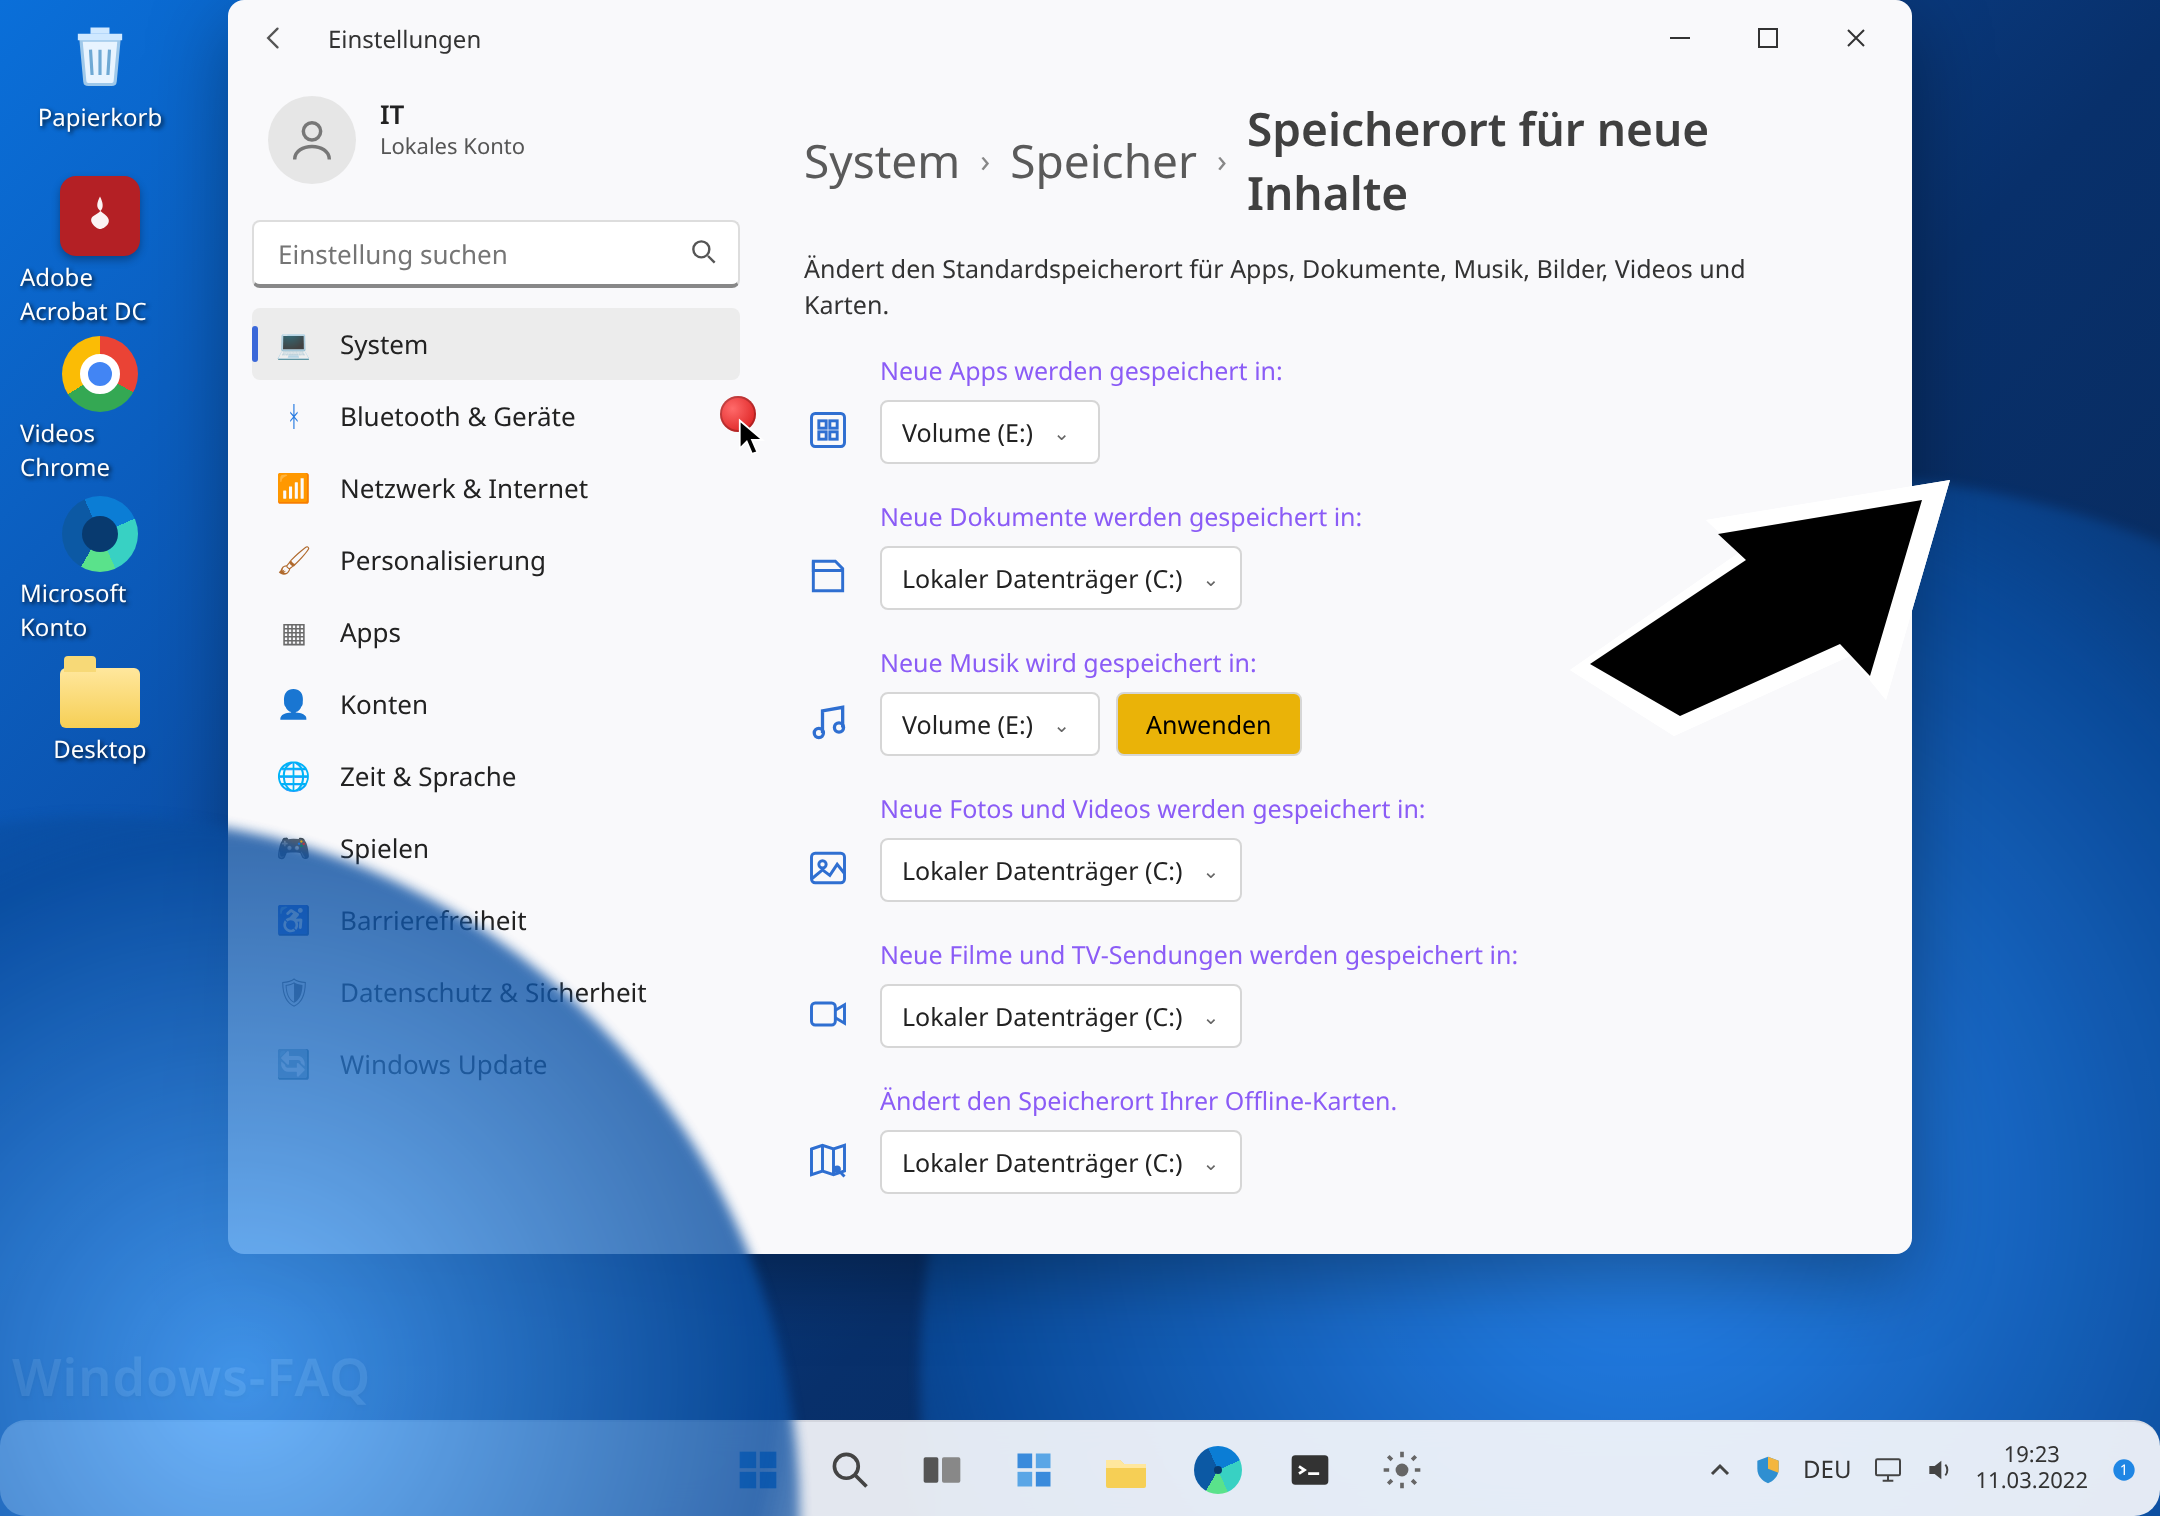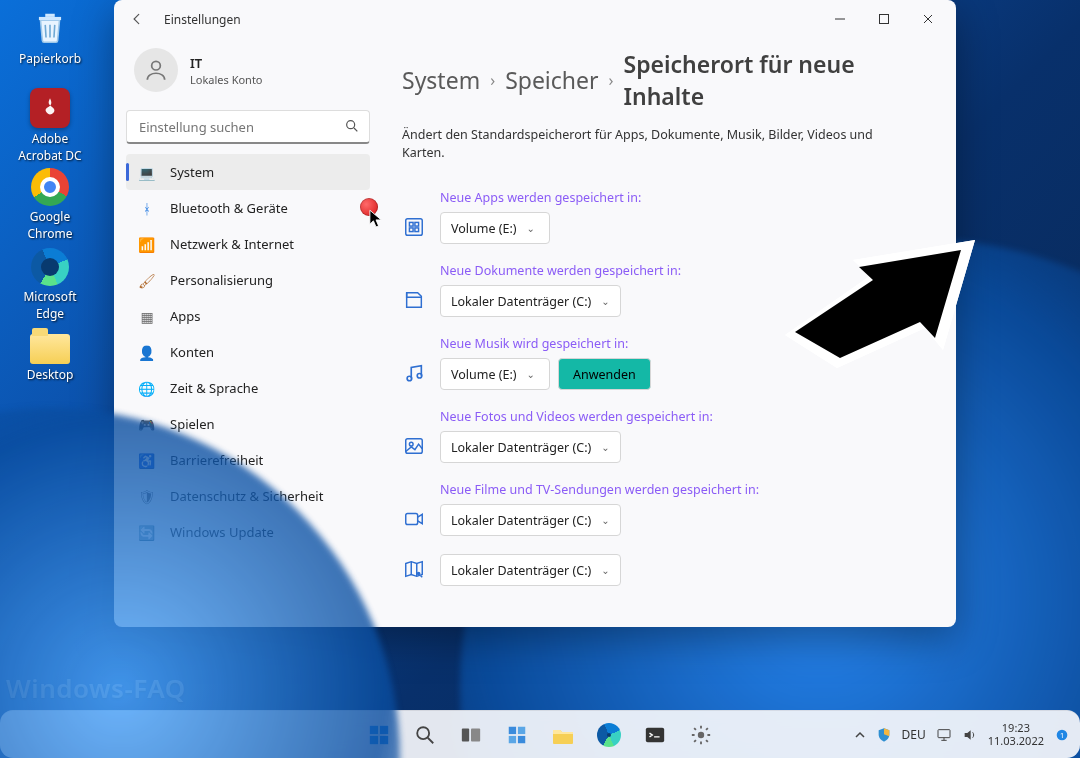--- a/index.html
+++ b/index.html
@@ -6,42 +6,42 @@
 html, body { margin: 0; padding: 0; width: 1080px; height: 758px; overflow: hidden; }
 body { background: linear-gradient(135deg, #0a6fd9 0%, #0c4fa8 30%, #08306b 60%, #0a2752 100%); position: relative; user-select: none; }
 
 
 .bloom::before, .bloom::after { content:""; position:absolute; border-radius:50%; filter: blur(3px); }
 .bloom::before { width:900px; height:900px; right:-280px; bottom:-380px; background: radial-gradient(circle at 40% 40%, #2a8fff 0%, #0a4d9f 45%, transparent 65%); opacity:.9; }
 .bloom::after  { width:700px; height:700px; left:-300px; bottom:-350px; background: radial-gradient(circle at 60% 40%, #4fa8ff 0%, #0a4d9f 45%, transparent 65%); opacity:.8; }
 
 
 .desktop-icon { position:absolute; left:10px; width:80px; display:flex; flex-direction:column; align-items:center; gap:2px; cursor:pointer; }
-.desktop-icon .label { font-size:12px; color:#fff; text-align:center; text-shadow: 1px 1px 2px rgba(0,0,0,.8); }
+.desktop-icon .label { font-size:12px; color:#fff; text-shadow: 1px 1px 2px rgba(0,0,0,.8); }
 .di-glyph { width:40px; height:40px; display:flex; align-items:center; justify-content:center; font-size:28px; }
 .di-bin { color:#e3f2fd; }
 .di-pdf { width:40px; height:40px; background:#b42025; border-radius:8px; color:#fff; font-size:18px; display:flex; align-items:center; justify-content:center; box-shadow:0 2px 4px rgba(0,0,0,.3); }
 .di-chrome { width:38px; height:38px; border-radius:50%; background: conic-gradient(#ea4335 0 33%, #34a853 33% 66%, #fbbc05 66% 100%); position:relative; }
 .di-chrome::after { content:""; position:absolute; inset:9px; background:#4285f4; border:4px solid #fff; border-radius:50%; }
 .di-edge { width:38px; height:38px; border-radius:50%; background: conic-gradient(from 210deg, #0c59a4 0 35%, #0b7dd5 35% 60%, #38d1c3 60% 85%, #5ae28b 85% 100%); position:relative; }
 .di-edge::after { content:""; position:absolute; inset:10px; border-radius:50%; background:#083a6f; }
 .di-folder { width:40px; height:30px; background:linear-gradient(#ffe79d,#f6cf55); border-radius:3px; position:relative; margin-top:6px; }
 .di-folder::before { content:""; position:absolute; top:-6px; left:2px; width:16px; height:8px; background:#f7d977; border-radius:2px 2px 0 0; }
 
 
 .window { position:absolute; left:114px; top:0; width:842px; height:627px; background:#f9f9fb; border-radius:8px; box-shadow: 0 12px 40px rgba(0,0,0,.35); overflow:hidden; display:flex; flex-direction:column; }
 .titlebar { height:38px; display:flex; align-items:center; padding:0 6px 0 16px; font-size:12px; color:#333; }
 .titlebar .tb-left { display:flex; align-items:center; gap:20px; }
 .titlebar .spacer { flex:1; }
 .win-btn { width:44px; height:32px; display:flex; align-items:center; justify-content:center; color:#444; cursor:pointer; }
 
 .content { flex:1; display:flex; min-height:0; }
 
 .sidebar { width:268px; padding:4px 12px 12px; display:flex; flex-direction:column; gap:4px; }
-.profile { display:flex; align-items:center; gap:12px; padding:6px 8px 14px; }
+.profile { display:flex; gap:12px; padding:6px 8px 14px; }
 .avatar { width:44px; height:44px; border-radius:50%; background:#e6e6e6; display:flex; align-items:center; justify-content:center; }
 .avatar svg { width:26px; height:26px; stroke:#777; fill:none; stroke-width:1.6; }
 .profile .name { font-size:13px; font-weight:600; color:#222; }
 .profile .sub  { font-size:11px; color:#555; }
 
 .search { position:relative; margin-bottom:6px; }
 .search input { width:100%; height:34px; border:1px solid #ddd; border-bottom:2px solid #888; border-radius:4px; background:#fff; padding:0 34px 0 12px; font-size:13px; outline:none; }
 .search .mag { position:absolute; right:10px; top:8px; color:#555; }
 
 .nav { display:flex; flex-direction:column; }
@@ -50,30 +50,30 @@
 .nav-item.active::before { content:""; position:absolute; left:0; top:9px; bottom:9px; width:3px; background:#3b68d9; border-radius:2px; }
 .nav-icon { width:18px; display:flex; justify-content:center; font-size:14px; }
 
 
 .main { flex:1; padding:6px 26px 16px 20px; overflow-y:auto; position:relative; }
 .main::-webkit-scrollbar { width:3px; } .main::-webkit-scrollbar-thumb { background:#bbb; border-radius:2px; }
 .breadcrumb { display:flex; align-items:center; gap:10px; font-size:23px; color:#5a5a5a; margin:4px 0 14px; }
 .breadcrumb .sep { color:#888; font-size:16px; }
 .breadcrumb .current { color:#404040; font-weight:600; }
 .breadcrumb .link { cursor:pointer; }
-.desc { font-size:12.5px; color:#333; max-width:480px; line-height:1.4; margin-bottom:28px; }
+.desc { font-size:12.5px; color:#333; max-width:480px; line-height:1.4; margin-bottom:16px; }
 
 .setting { margin-bottom:18px; display:flex; align-items:flex-end; gap:12px; }
 .set-icon { width:24px; height:24px; display:flex; align-items:center; justify-content:center; color:#2f6fd1; margin-bottom:5px; margin-right:2px; }
 .set-body { display:flex; flex-direction:column; gap:6px; }
 .set-label { font-size:12.5px; color:#8b5cf6; margin-left:0; }
 .row { display:flex; gap:8px; }
 .dropdown { height:32px; border:1px solid #d6d6d6; border-radius:4px; background:#fff; padding:0 10px; display:flex; align-items:center; gap:10px; font-size:12.5px; color:#222; cursor:pointer; min-width:110px; }
 .dropdown .chev { color:#666; font-size:10px; }
-.button { height:32px; border:1px solid #d6d6d6; border-radius:4px; background:#14b8a6; padding:0 14px; display:flex; align-items:center; font-size:12.5px; cursor:pointer; }
+.button { height:32px; border:1px solid #d6d6d6; border-radius:4px; background:#eab308; padding:0 14px; display:flex; align-items:center; font-size:12.5px; cursor:pointer; }
 
 
 .red-dot { position:absolute; width:18px; height:18px; border-radius:50%; background: radial-gradient(circle at 35% 35%, #ff6a6a, #d51212); box-shadow: 0 0 0 1px rgba(0,0,0,.2) inset; }
 .cursor { position:absolute; width:14px; height:20px; }
 
 
 .big-arrow { position:absolute; filter: drop-shadow(0 0 0 #fff); }
 
 
 .taskbar { position:absolute; left:0; right:0; bottom:0; height:48px; background: rgba(246,247,251,.92); backdrop-filter: blur(8px); border-top:1px solid rgba(0,0,0,.07); display:flex; align-items:center;border-radius:13px; }
@@ -103,25 +103,25 @@
 <div class="desktop-icon" style="top:88px">
   <div class="di-pdf">
     <svg width="26" height="26" viewBox="0 0 24 24">
         <path fill="#fff" d="M12 3c3 6 0 7-3 9s1 6 3 6 6-3 3-6-6-3-3-9z" opacity=".95"></path>
       </svg>
   </div>
   <span class="label">Adobe Acrobat DC</span>
 </div>
 <div class="desktop-icon" style="top:168px">
   <div class="di-chrome"></div>
-  <span class="label">Google Chrome</span>
+  <span class="label">Videos Chrome</span>
 </div>
 <div class="desktop-icon" style="top:248px">
   <div class="di-edge"></div>
-  <span class="label">Microsoft Edge</span>
+  <span class="label">Microsoft Konto</span>
 </div>
 <div class="desktop-icon" style="top:328px">
   <div class="di-folder"></div>
   <span class="label">Desktop</span>
 </div>
 
 <div class="window">
   <div class="titlebar">
     <div class="tb-left">
       <span style="cursor:pointer;color:#555">
@@ -328,20 +328,21 @@
           <div class="setting">
     <div class="set-icon">
               <svg width="22" height="22" viewBox="0 0 24 24" stroke="#2f6fd1" fill="none" stroke-width="1.6">
                 <path d="M3 6l6-2 6 2 6-2v14l-6 2-6-2-6 2V6z"></path>
                 <path d="M9 4v14M15 6v14"></path>
                 <circle cx="17" cy="17" r="2" fill="#2f6fd1" stroke="none"></circle>
                 <path d="M19 19l2 2"></path>
               </svg>
             </div>
     <div class="set-body">
+      <div class="set-label">Ändert den Speicherort Ihrer Offline-Karten.</div>
       <div class="row">
         <div class="dropdown">
           <span>Lokaler Datenträger (C:)</span>
           <span class="chev">⌄</span>
         </div>
 
       </div>
     </div>
           </div>
         </div>

